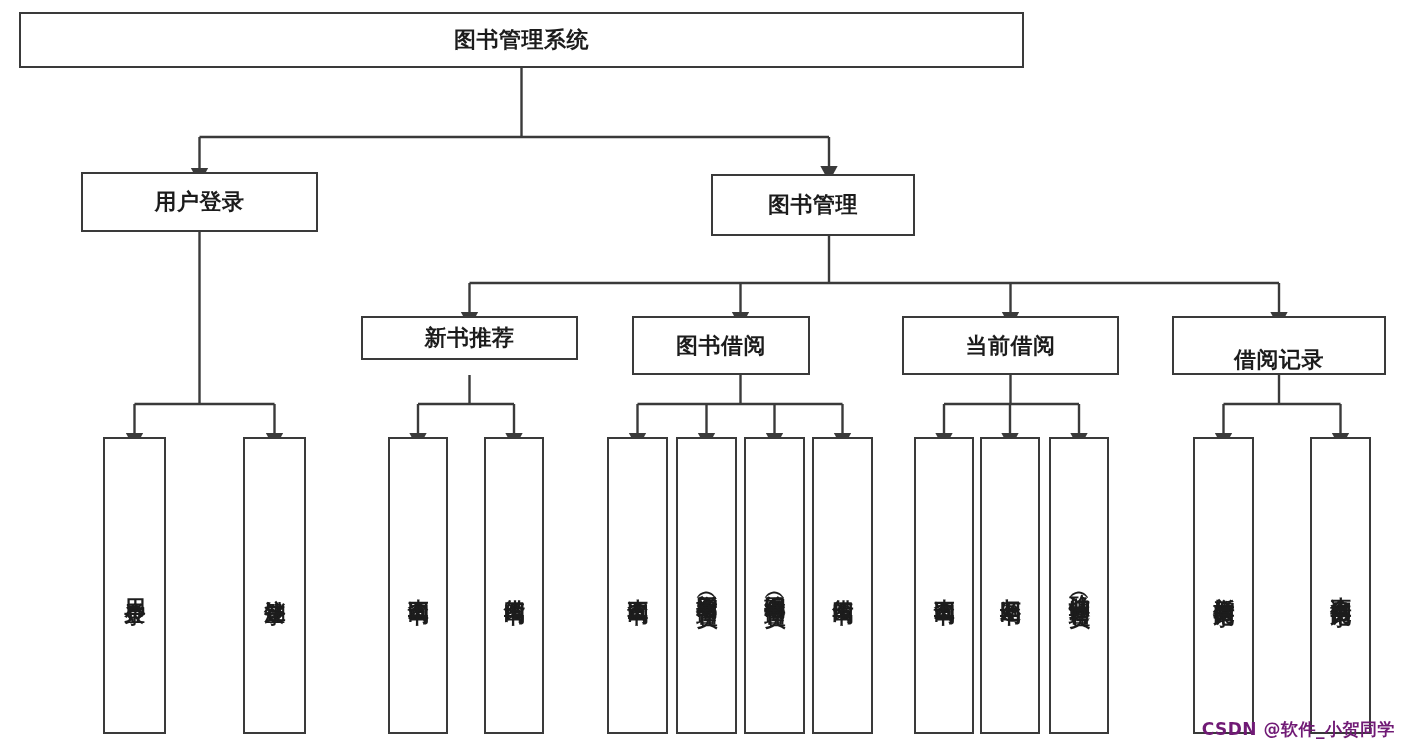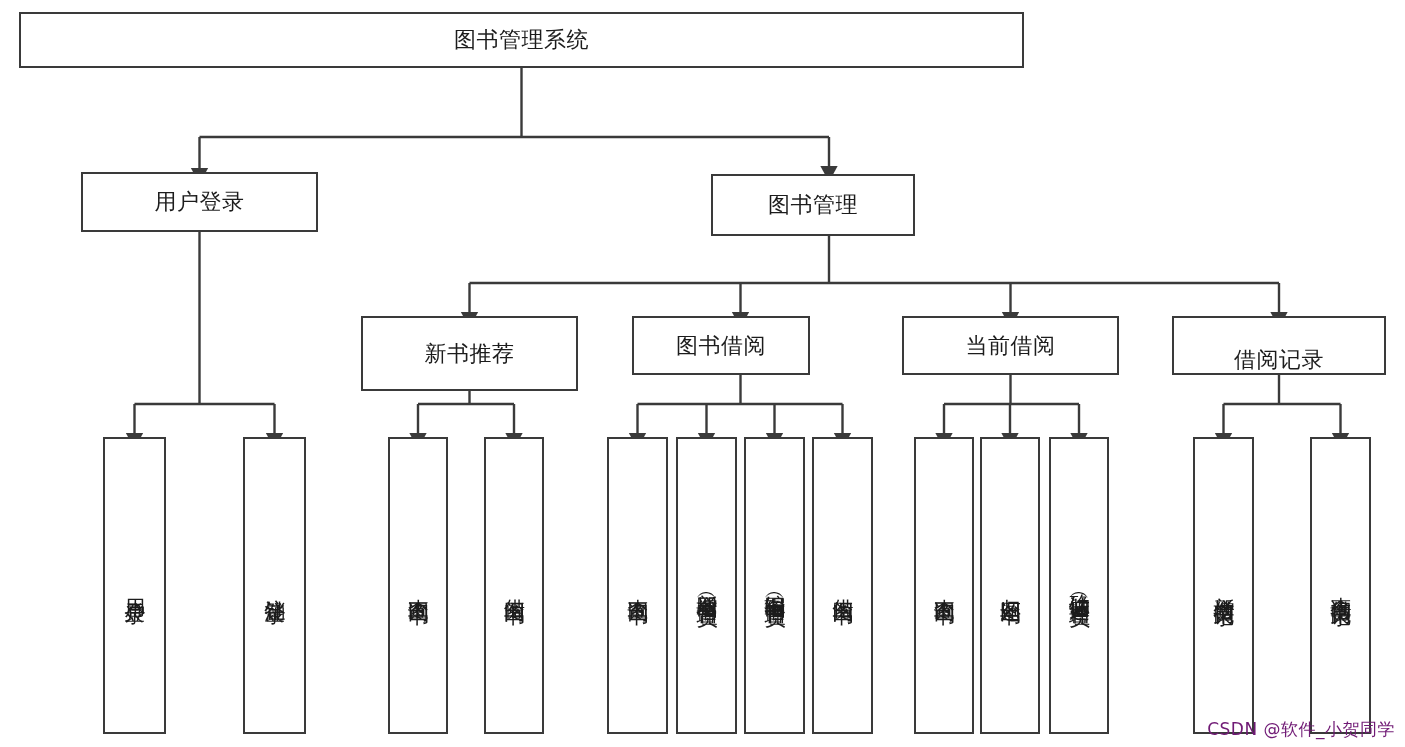--- a/index.html
+++ b/index.html
@@ -9,20 +9,21 @@
   }
   body {
     font-family: "DejaVu Sans", "Liberation Sans", sans-serif;
   }
   #canvas {
     position: relative;
     width: 1405px;
     height: 747px;
     background: #ffffff;
     overflow: hidden;
+    font-weight: bold;
   }
   #wires {
     position: absolute;
     left: 0;
     top: 0;
     width: 1405px;
     height: 747px;
     pointer-events: none;
   }
   .node {
@@ -118,21 +119,21 @@
   <div id="nodes">
       <div class="node h" style="left: 19px; top: 12px; width: 1005px; height: 56px;">
         <span class="lbl">图书管理系统</span>
       </div>
       <div class="node h" style="left: 81px; top: 172px; width: 237px; height: 60px;">
         <span class="lbl">用户登录</span>
       </div>
       <div class="node h" style="left: 711px; top: 174px; width: 204px; height: 62px;">
         <span class="lbl">图书管理</span>
       </div>
-      <div class="node h" style="left: 361px; top: 316px; width: 217px; height: 75px;">
+      <div class="node h" style="left: 361px; top: 316px; width: 217px; height: 44px;">
         <span class="lbl">新书推荐</span>
       </div>
       <div class="node h" style="left: 632px; top: 316px; width: 178px; height: 59px;">
         <span class="lbl">图书借阅</span>
       </div>
       <div class="node h" style="left: 902px; top: 316px; width: 217px; height: 59px;">
         <span class="lbl">当前借阅</span>
       </div>
       <div class="node h" style="left: 1172px; top: 316px; width: 214px; height: 59px; align-items: flex-end;">
         <span class="lbl">借阅记录</span>

